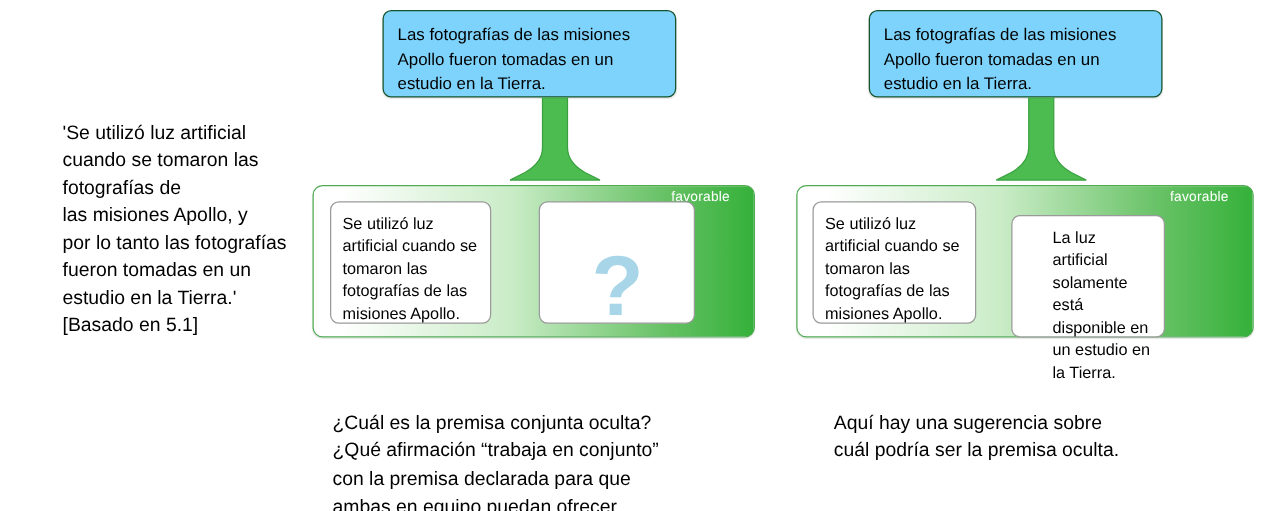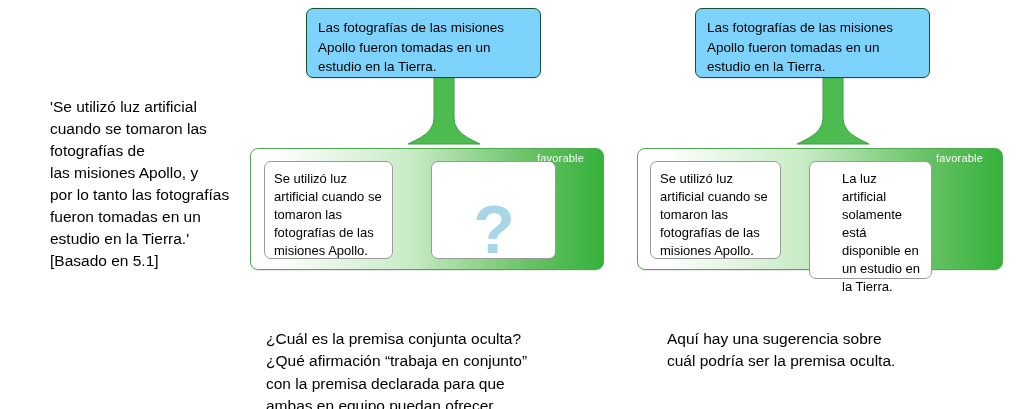--- a/index.html
+++ b/index.html
@@ -85,21 +85,21 @@
     border: 1px solid #9a9a9a;
     border-radius: 7px;
     padding: 8px 8px 6px 9px;
     font-size: 13px;
     line-height: 1.38;
     white-space: pre-line;
   }
   #premise-1a { left: 264px; top: 161px; width: 129px; height: 98px; }
   #premise-1b { left: 431px; top: 161px; width: 125px; height: 98px; }
   #premise-2a { left: 650px; top: 161px; width: 131px; height: 98px; }
-  #premise-2b { left: 809px; top: 161px; width: 123px; height: 118px; padding-left: 32px; }
+  #premise-2b { left: 809px; top: 172px; width: 123px; height: 98px; padding-left: 32px; }
 
   .qmark {
     width: 100%;
     height: 100%;
     display: flex;
     align-items: center;
     justify-content: center;
     font-size: 68px;
     font-weight: bold;
     color: #a8d6e8;

